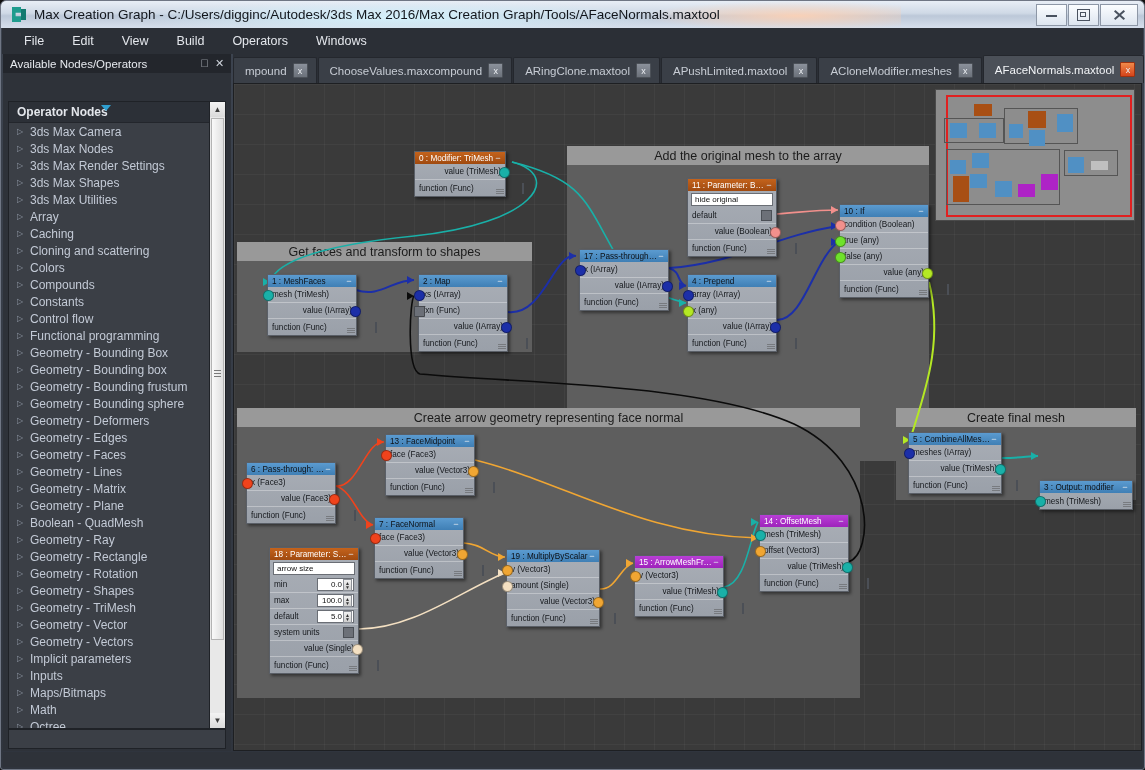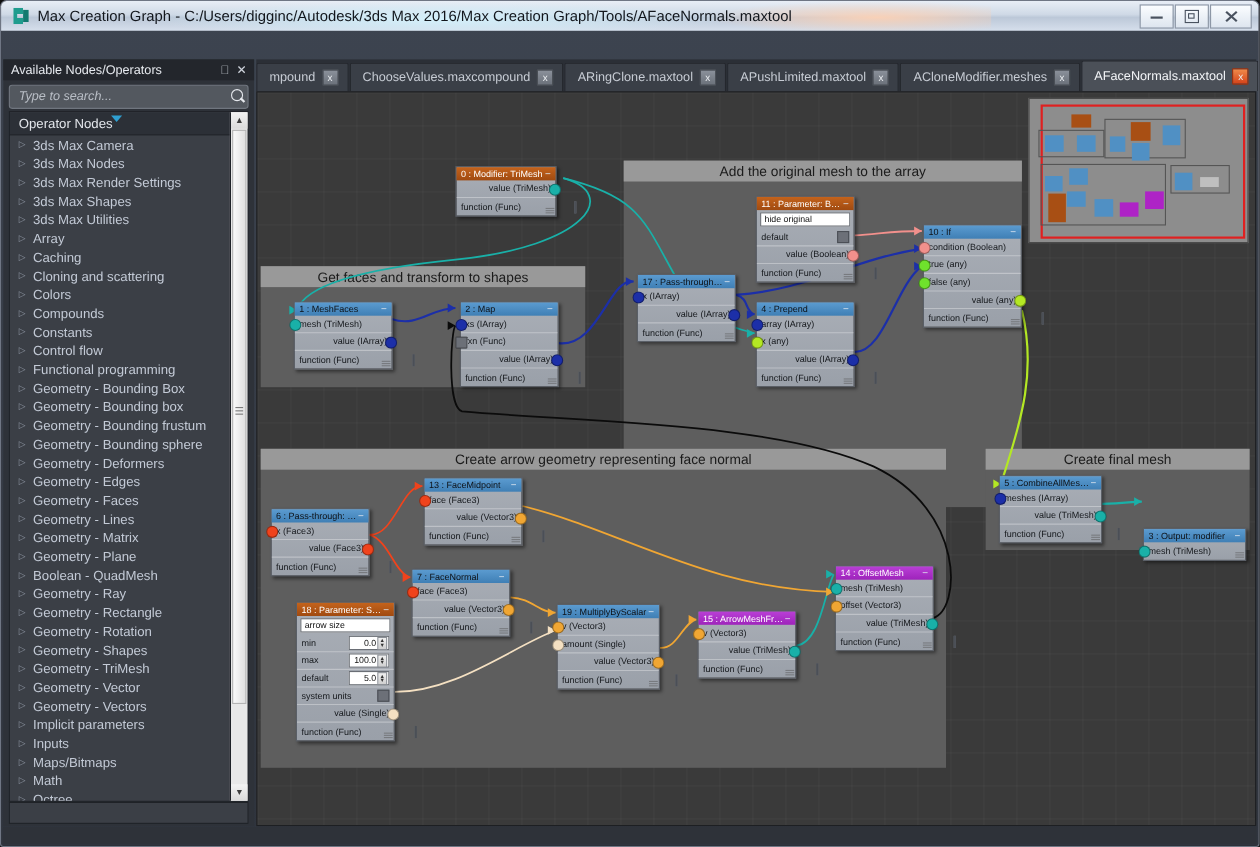--- a/index.html
+++ b/index.html
@@ -56,21 +56,21 @@
     font:italic 11.5px "Liberation Sans",sans-serif;}
   #lp-search input::placeholder{color:#b9bec6;font-style:italic;}
   .mag{width:14px;height:14px;position:relative;}
   .mag i{position:absolute;left:1px;top:0;width:9px;height:9px;border:1.6px solid #e6e9ee;border-radius:50%;}
   .mag b{position:absolute;left:9px;top:9px;width:5px;height:1.8px;background:#e6e9ee;transform:rotate(45deg);}
   #lp-tree{position:absolute;left:5px;top:47px;right:5px;bottom:22px;
     background:#3b3f46;border:1px solid #1f2227;display:flex;}
   #lp-treeinner{flex:1;overflow:hidden;position:relative;}
   #tree-head{height:20px;background:#2c3037;border-bottom:1px solid #23262c;
     display:flex;align-items:center;padding-left:8px;position:relative;}
-  #tree-head span{font-size:12px;color:#e3e6eb;}
+  #tree-head span{font-size:12px;color:#e3e6eb;font-weight:bold;}
   #tree-head .car{position:absolute;left:92px;top:3px;width:0;height:0;
     border-left:5px solid transparent;border-right:5px solid transparent;border-top:6px solid #2f9fd0;}
   .trow{height:17px;display:flex;align-items:center;padding-left:8px;color:#c3cad6;font-size:12px;}
   .trow .arw{width:13px;color:#8e96a3;font-size:8px;}
   #lp-scroll{width:15px;background:#e8e8e8;border-left:1px solid #1f2227;position:relative;}
   #lp-scroll .ar{height:15px;background:linear-gradient(#f3f3f3,#dadada);display:flex;align-items:center;justify-content:center;font-size:8px;color:#3c3c3c;}
   #lp-scroll .thumb{position:absolute;left:1px;right:1px;top:16px;height:520px;
     background:linear-gradient(90deg,#fafafa,#e0e0e0);border:1px solid #b4b4b4;}
   #lp-scroll .grip{position:absolute;left:4px;top:268px;width:7px;height:7px;}
   #lp-scroll .grip i{display:block;height:1px;background:#7a7a7a;margin-bottom:2px;}
@@ -161,35 +161,36 @@
         </div>
       <div class="close">
           <span class="gclose">
             <i></i>
             <i></i>
           </span>
         </div>
     </div>
   </div>
 
+  <div id="menubar">
+    <div class="mi">File</div>
+    <div class="mi">Edit</div>
+    <div class="mi">View</div>
+    <div class="mi">Build</div>
+    <div class="mi">Operators</div>
+    <div class="mi">Windows</div>
+  </div>
 
   <div id="leftpanel">
     <div id="lp-head">
       <div class="t">Available Nodes/Operators</div>
       <div class="b">⎕</div>
       <div class="b">✕</div>
     </div>
 
-    <div id="lp-search">
-      <input id="searchinput" placeholder="Type to search..." style="">
-      <span class="mag">
-          <i></i>
-          <b></b>
-        </span>
-    </div>
 
     <div id="lp-tree">
       <div id="lp-treeinner">
         <div id="tree-head">
           <span>Operator Nodes</span>
           <span class="car"></span>
         </div>
         <div id="treerows">
             <div class="trow">
               <span class="arw">▷</span>

